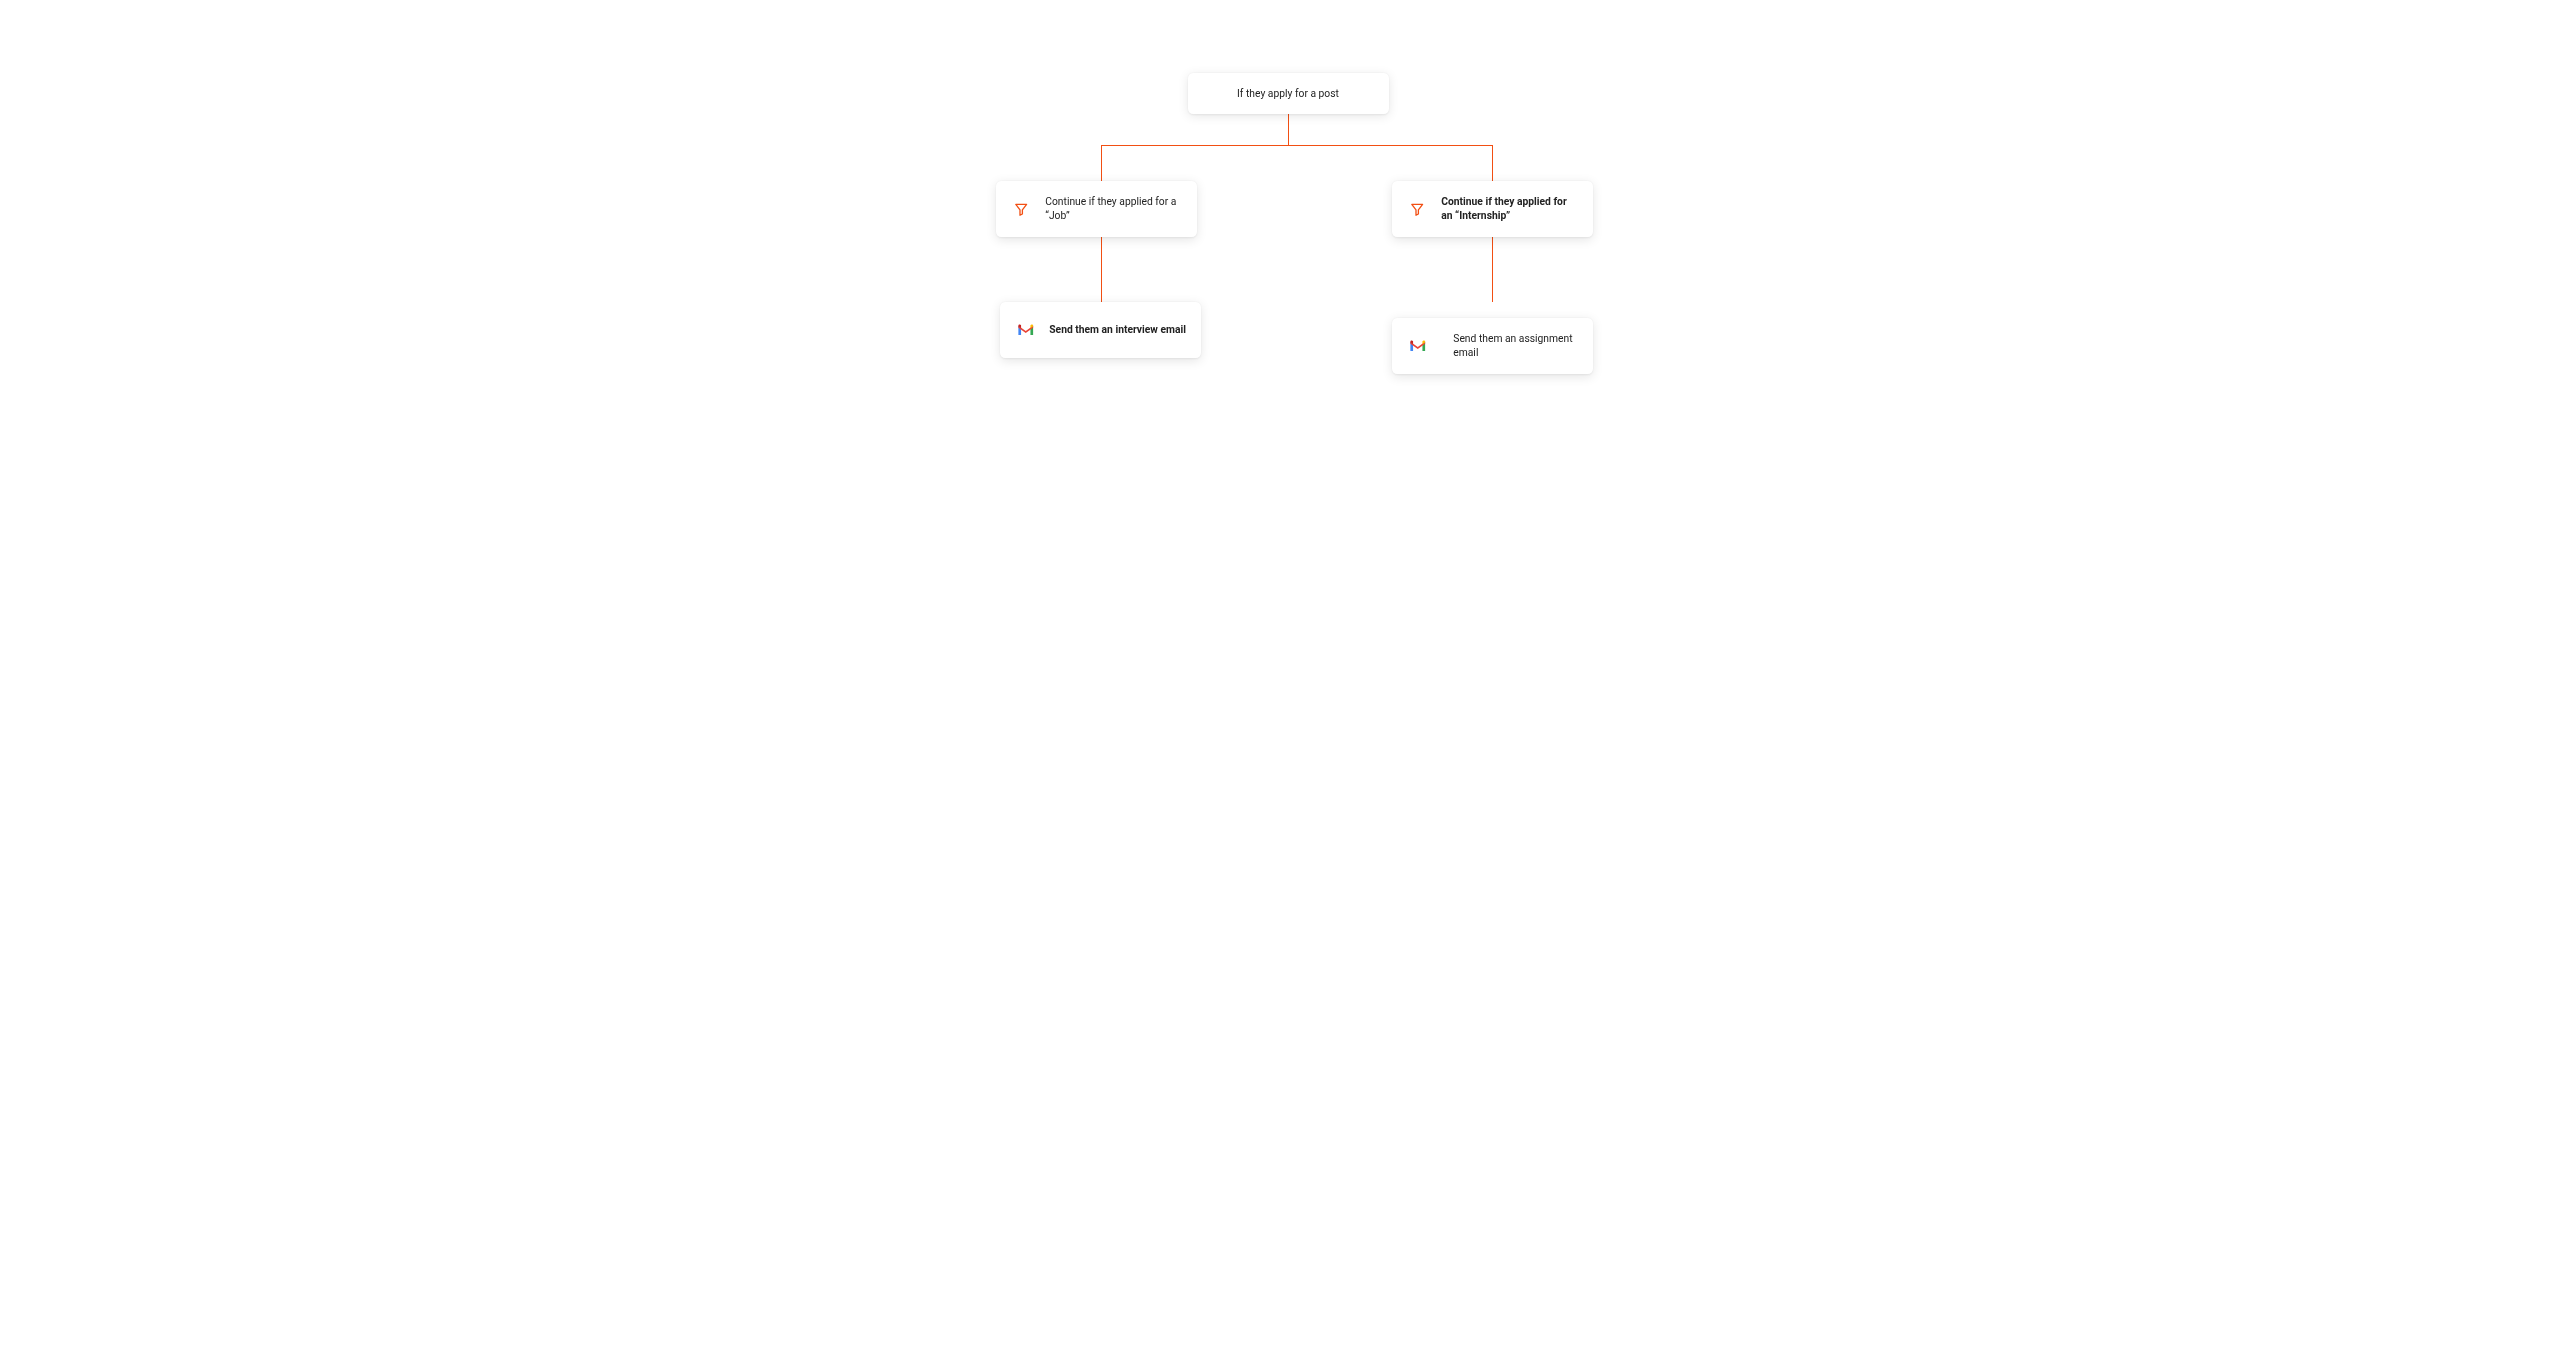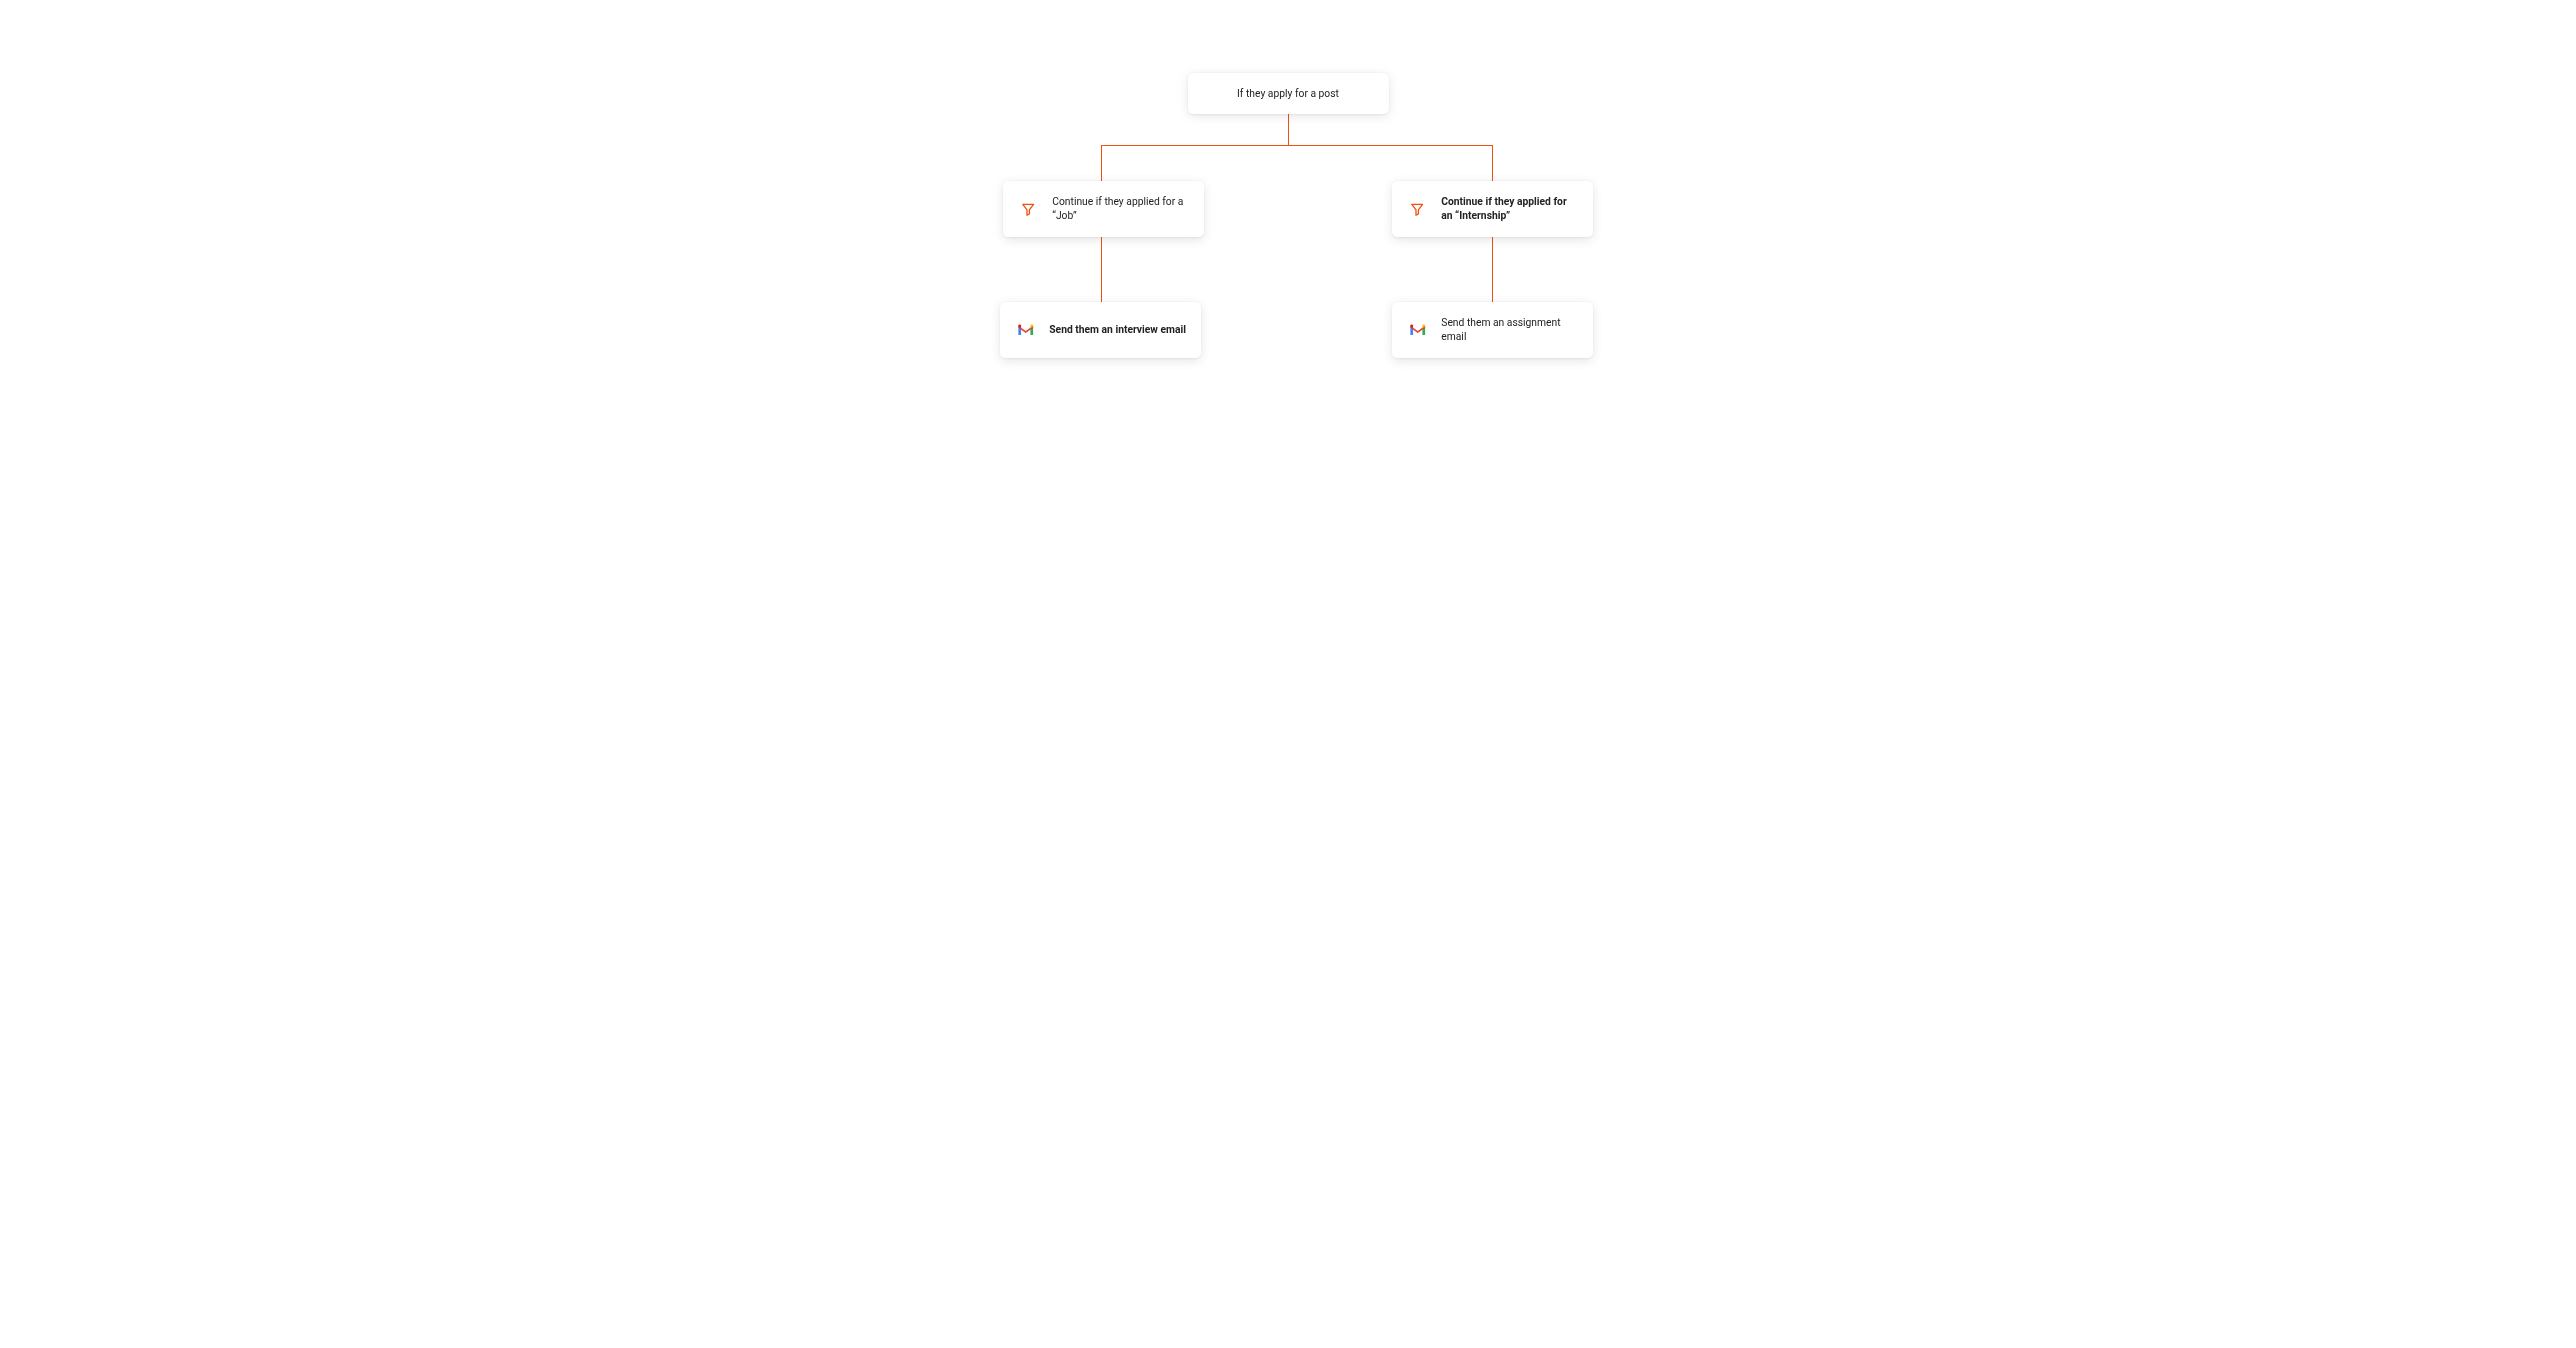--- a/index.html
+++ b/index.html
@@ -30,24 +30,24 @@
     color: #222;
   }
   .node.root {
     left: 296px;
     top: 57px;
     width: 201px;
     height: 41px;
     justify-content: center;
     text-align: center;
   }
-  .node.filter-left  { left: 111px; top: 165px; width: 201px; height: 56px; }
+  .node.filter-left  { left: 104px; top: 165px; width: 201px; height: 56px; }
   .node.filter-right { left: 500px; top: 165px; width: 201px; height: 56px; font-weight: bold; }
   .node.action-left  { left: 108px; top: 286px; width: 201px; height: 56px; font-weight: bold; }
-  .node.action-right { left: 500px; top: 286px; width: 201px; height: 56px; }
+  .node.action-right { left: 500px; top: 302px; width: 201px; height: 56px; gap: 12px; }
 
   .node .icon-slot {
     flex: 0 0 23px;
     width: 23px;
     height: 18.5px;
     margin-right: 12.4px;
     display: flex;
     align-items: center;
     justify-content: center;
   }

